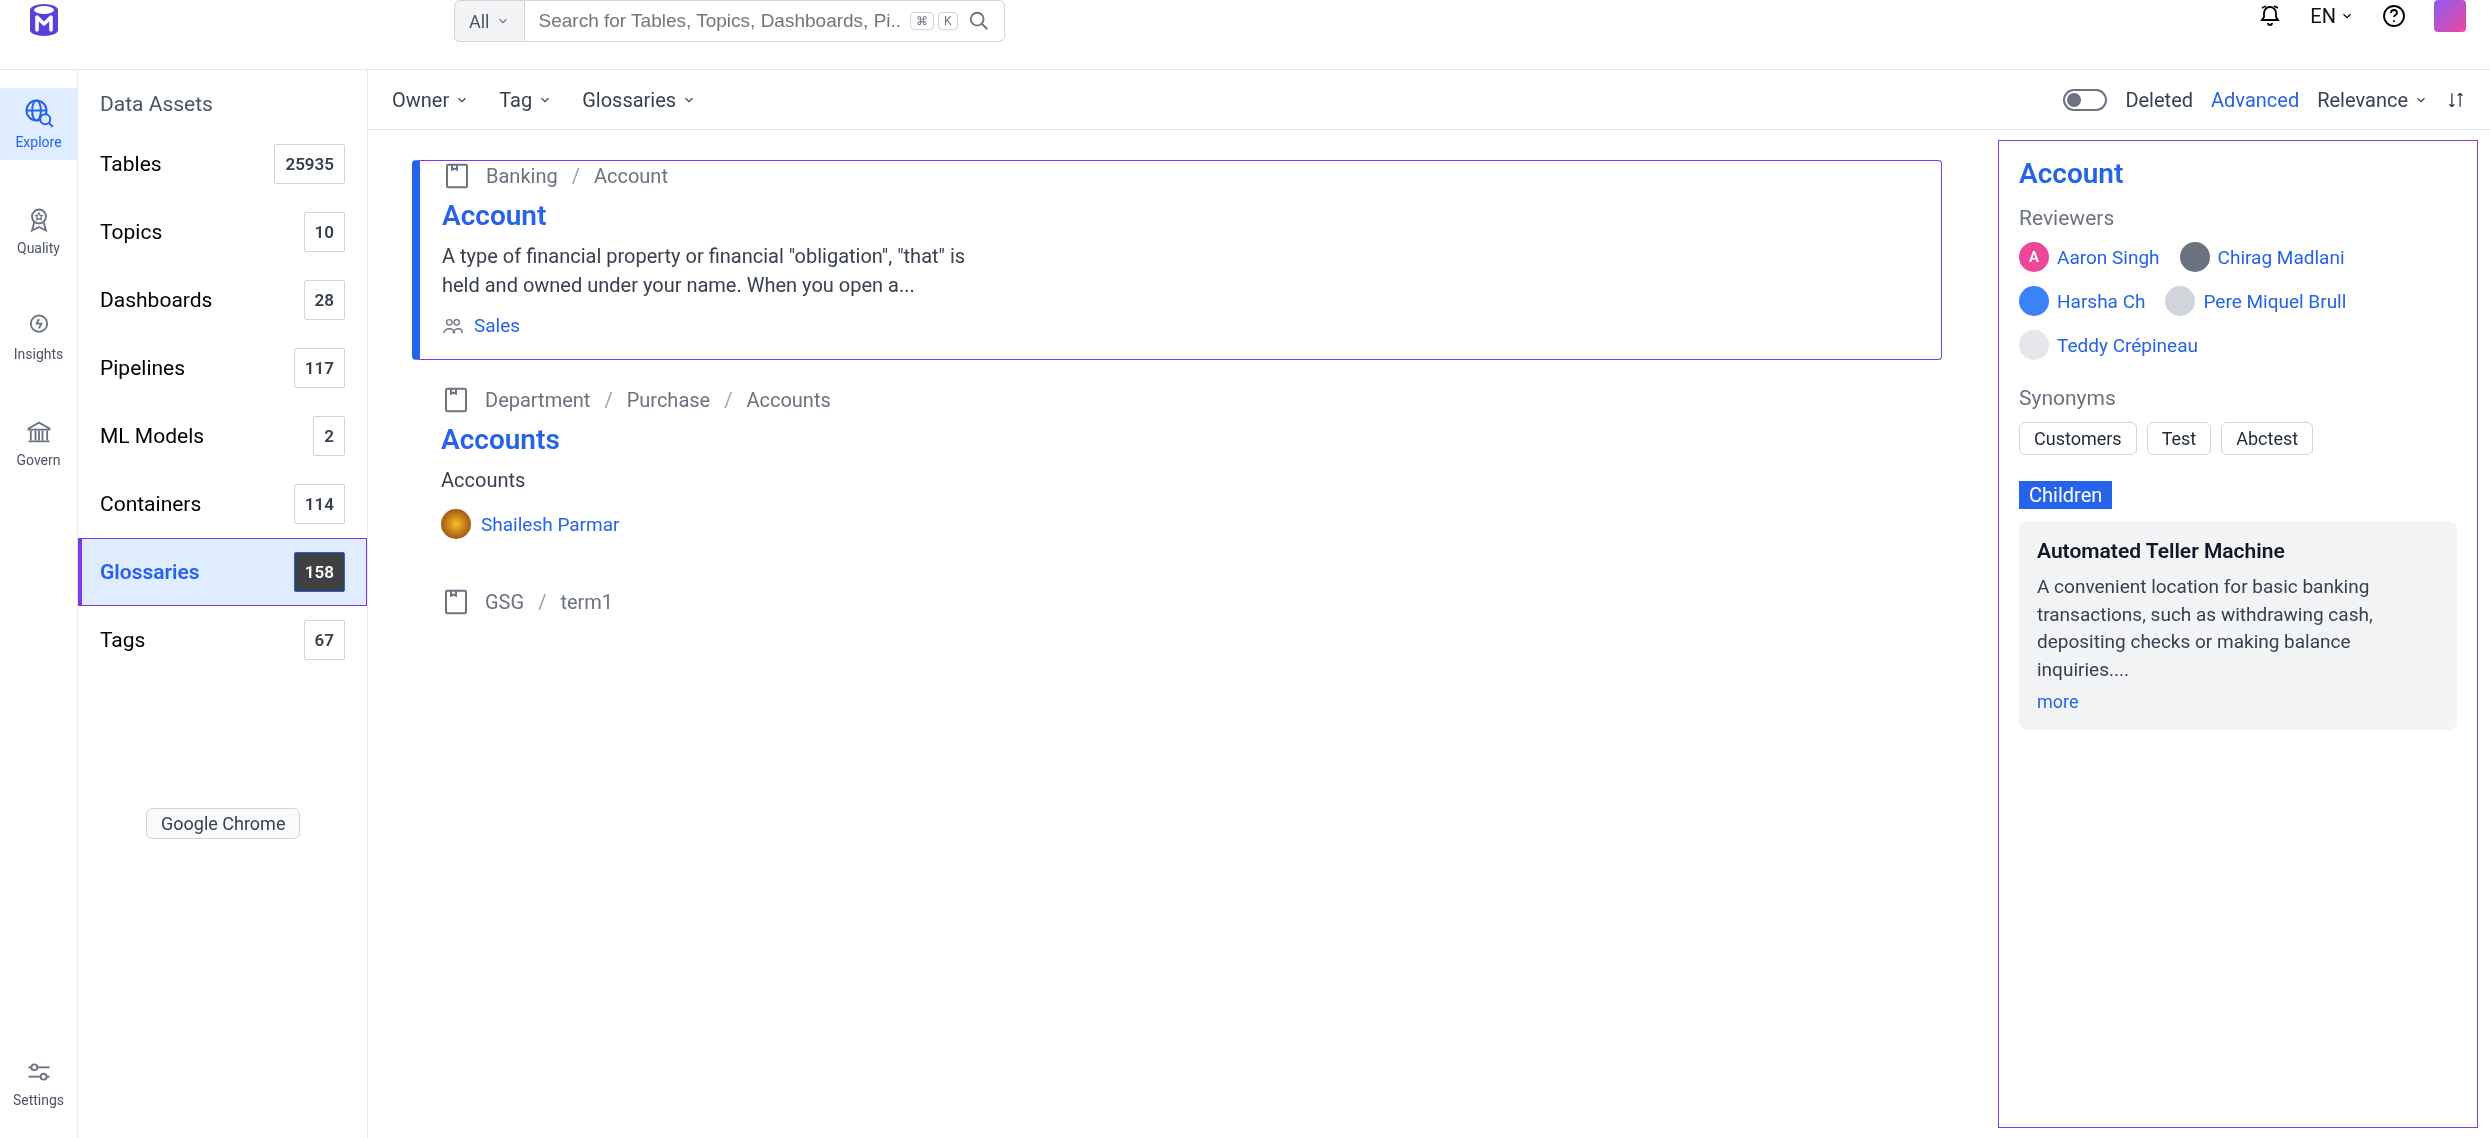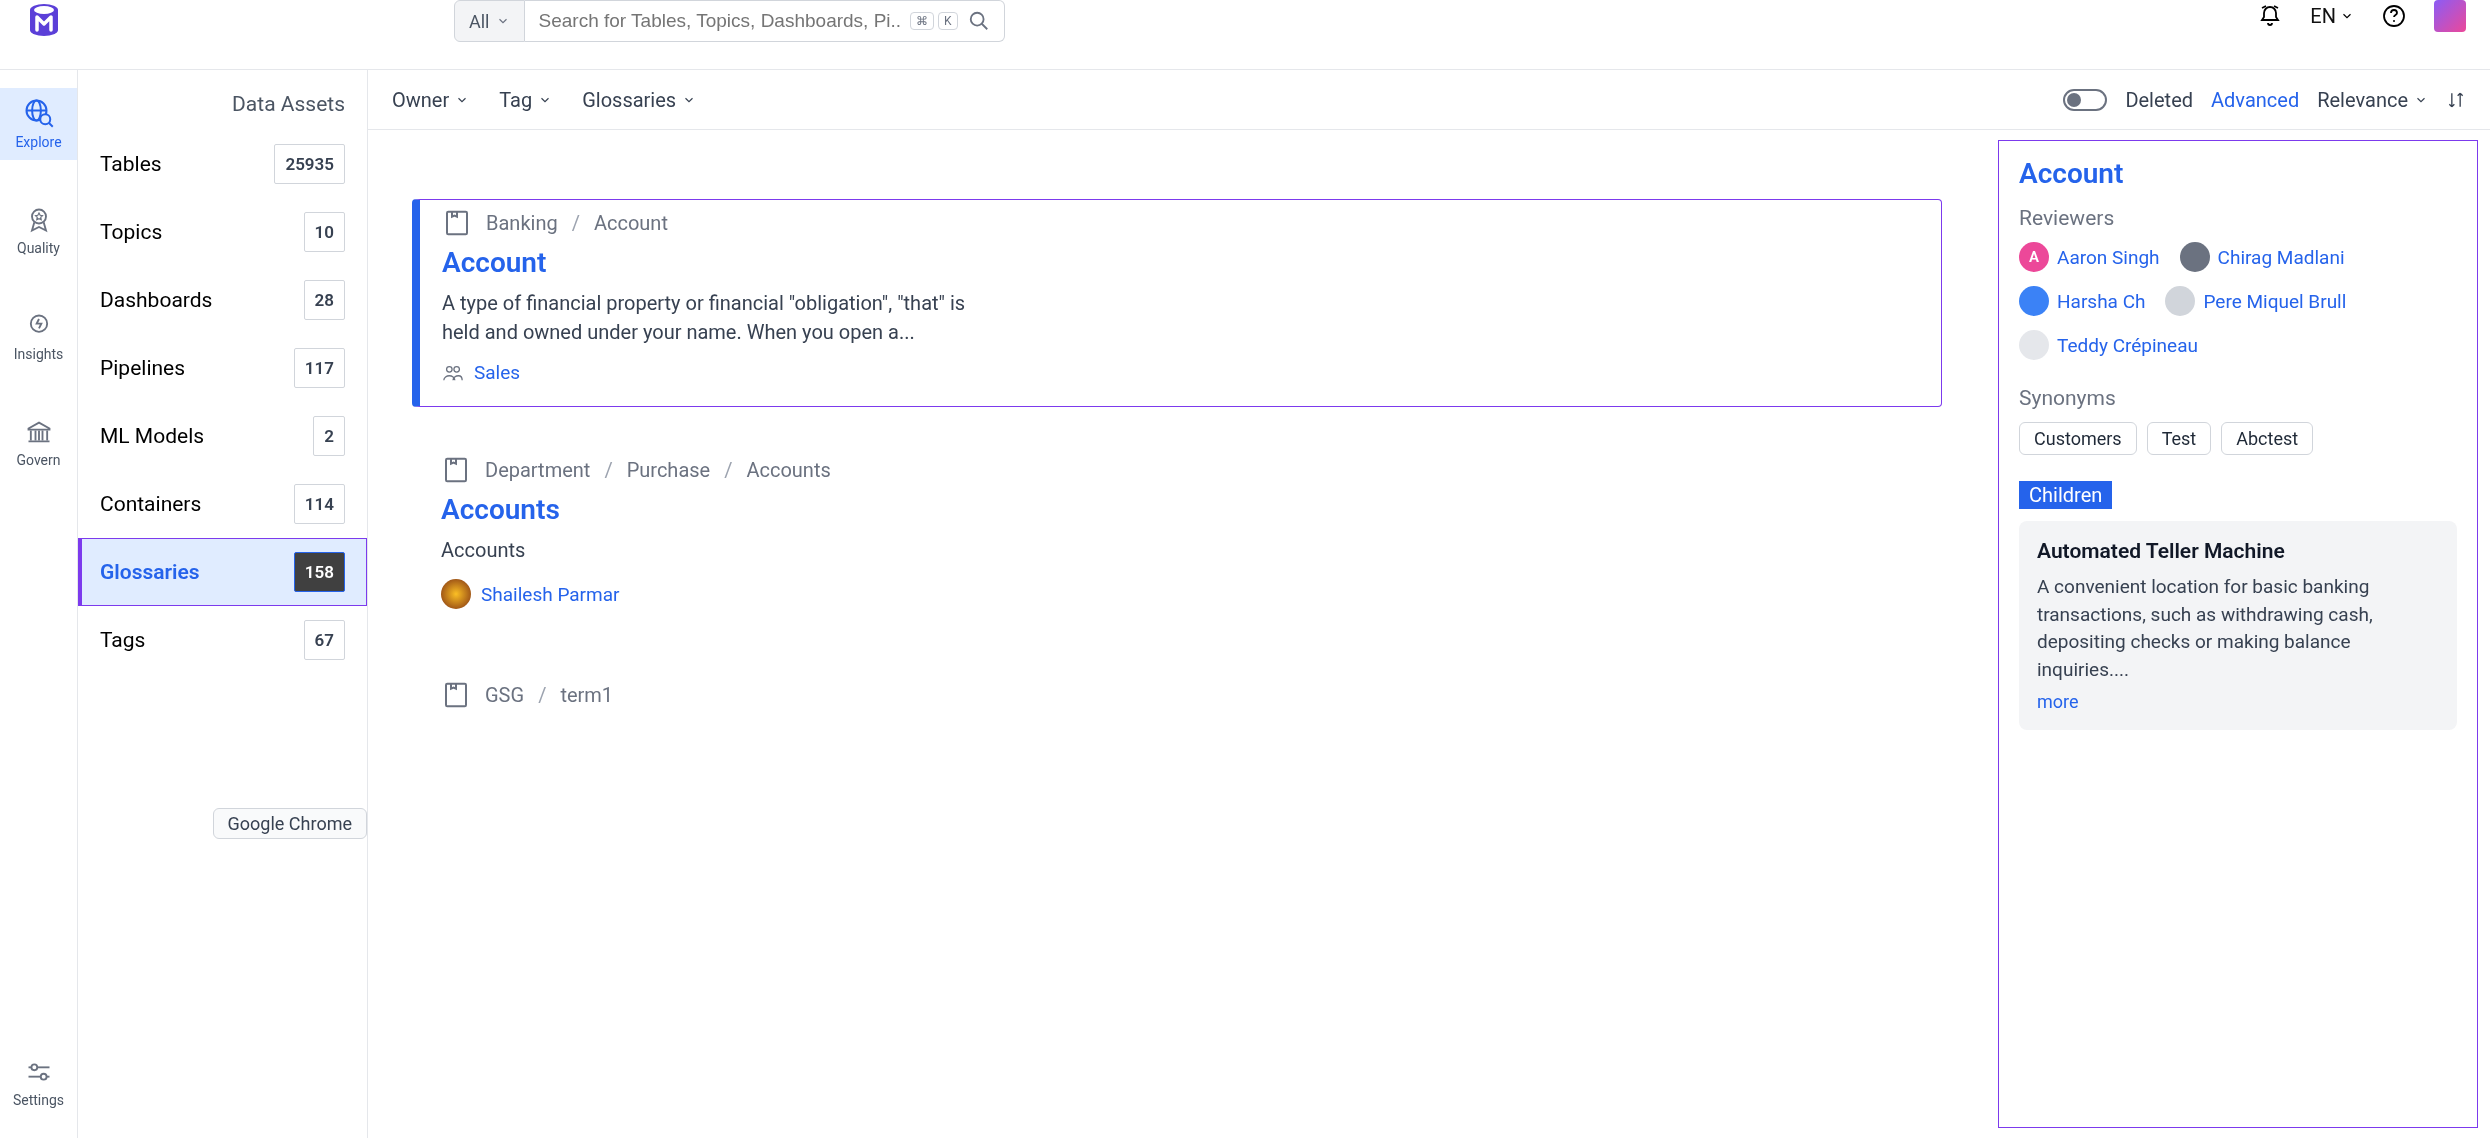--- a/index.html
+++ b/index.html
@@ -23,21 +23,21 @@
   
   
   .rail { width: 78px; border-right: 1px solid #e5e7eb; display: flex; flex-direction: column; align-items: center; padding-top: 18px; gap: 36px; }
   .rail-item { display: flex; flex-direction: column; align-items: center; gap: 6px; padding: 10px 0; width: 100%; }
   .rail-item.active { background: #e0ecff; }
   .rail-label { font-size: 14px; color: #4b5563; }
   .rail-item.active .rail-label { color: #2563eb; }
   .rail-bottom { margin-top: auto; margin-bottom: 20px; }
   
   
-  .sidebar { width: 290px; border-right: 1px solid #e5e7eb; padding: 22px 0; text-align: right; }
+  .sidebar { width: 290px; border-right: 1px solid #e5e7eb; padding: 22px 0; }
   .sidebar-title { font-size: 21px; color: #4b5563; padding: 0 22px 14px; }
   .sidebar-list { display: flex; flex-direction: column; }
   .sidebar-item { display: flex; align-items: center; justify-content: space-between; padding: 14px 22px; font-size: 21px; color: #000; }
   .sidebar-item.active { background: #e0ecff; color: #2563eb; font-weight: 600; border-left: 4px solid #7c3aed; outline: 1px solid #7c3aed; outline-offset: -1px; padding-left: 18px; }
   .count-badge { border: 1px solid #d1d5db; border-radius: 2px; padding: 9px 10px; font-size: 17px; font-weight: 600; color: #374151; background: #fff; }
   .sidebar-item.active .count-badge { background: #404040; border-color: #2563eb; color: #fff; }
   .chrome-pill { margin: 24px 0 0 68px; border: 1px solid #d1d5db; border-radius: 6px; padding: 4px 14px; font-size: 18px; color: #374151; display: inline-block; background: #f9fafb; }
   
   
   .main { flex: 1; display: flex; flex-direction: column; overflow: hidden; }
@@ -46,21 +46,21 @@
   .filterbar-right { margin-left: auto; display: flex; align-items: center; gap: 18px; }
   .toggle-pill { width: 44px; height: 22px; border: 2px solid #6b7280; border-radius: 999px; position: relative; background: #fff; }
   .toggle-dot { position: absolute; left: 2px; top: 2px; width: 14px; height: 14px; border-radius: 50%; background: #6b7280; }
   .advanced-link { color: #2563eb; font-size: 20px; }
   .deleted-label { color: #374151; font-size: 20px; }
   .relevance { display: flex; align-items: center; gap: 6px; font-size: 20px; color: #374151; }
   
   .results-area { flex: 1; display: flex; overflow: hidden; }
   .results-list { flex: 1; overflow-y: auto; padding: 30px 44px; }
   
-  .card { border: 1px solid transparent; padding: 8px 28px 22px; margin-bottom: 24px; border-radius: 4px; margin-top: 39px; }
+  .card { border: 1px solid transparent; padding: 0 28px 22px; margin-bottom: 24px; border-radius: 4px; }
   .card.selected { border: 1px solid #7c3aed; border-left: 8px solid #2563eb; padding-left: 22px; }
   .crumb-row { display: flex; align-items: center; gap: 14px; margin-bottom: 8px; }
   .crumb-text { font-size: 20px; color: #6b7280; }
   .crumb-sep { color: #9ca3af; font-size: 20px; }
   .card-title { font-size: 28px; font-weight: 600; color: #2563eb; margin-bottom: 10px; }
   .card-desc { font-size: 20px; color: #374151; line-height: 1.45; margin-bottom: 14px; max-width: 540px;}
   .tag-row { display: flex; align-items: center; gap: 10px; }
   .tag-link { color: #2563eb; font-size: 19px; }
   .owner-row { display: flex; align-items: center; gap: 10px; }
   .owner-circle { width: 30px; height: 30px; border-radius: 50%; background: radial-gradient(circle, #fbbf24, #7c2d12); }

